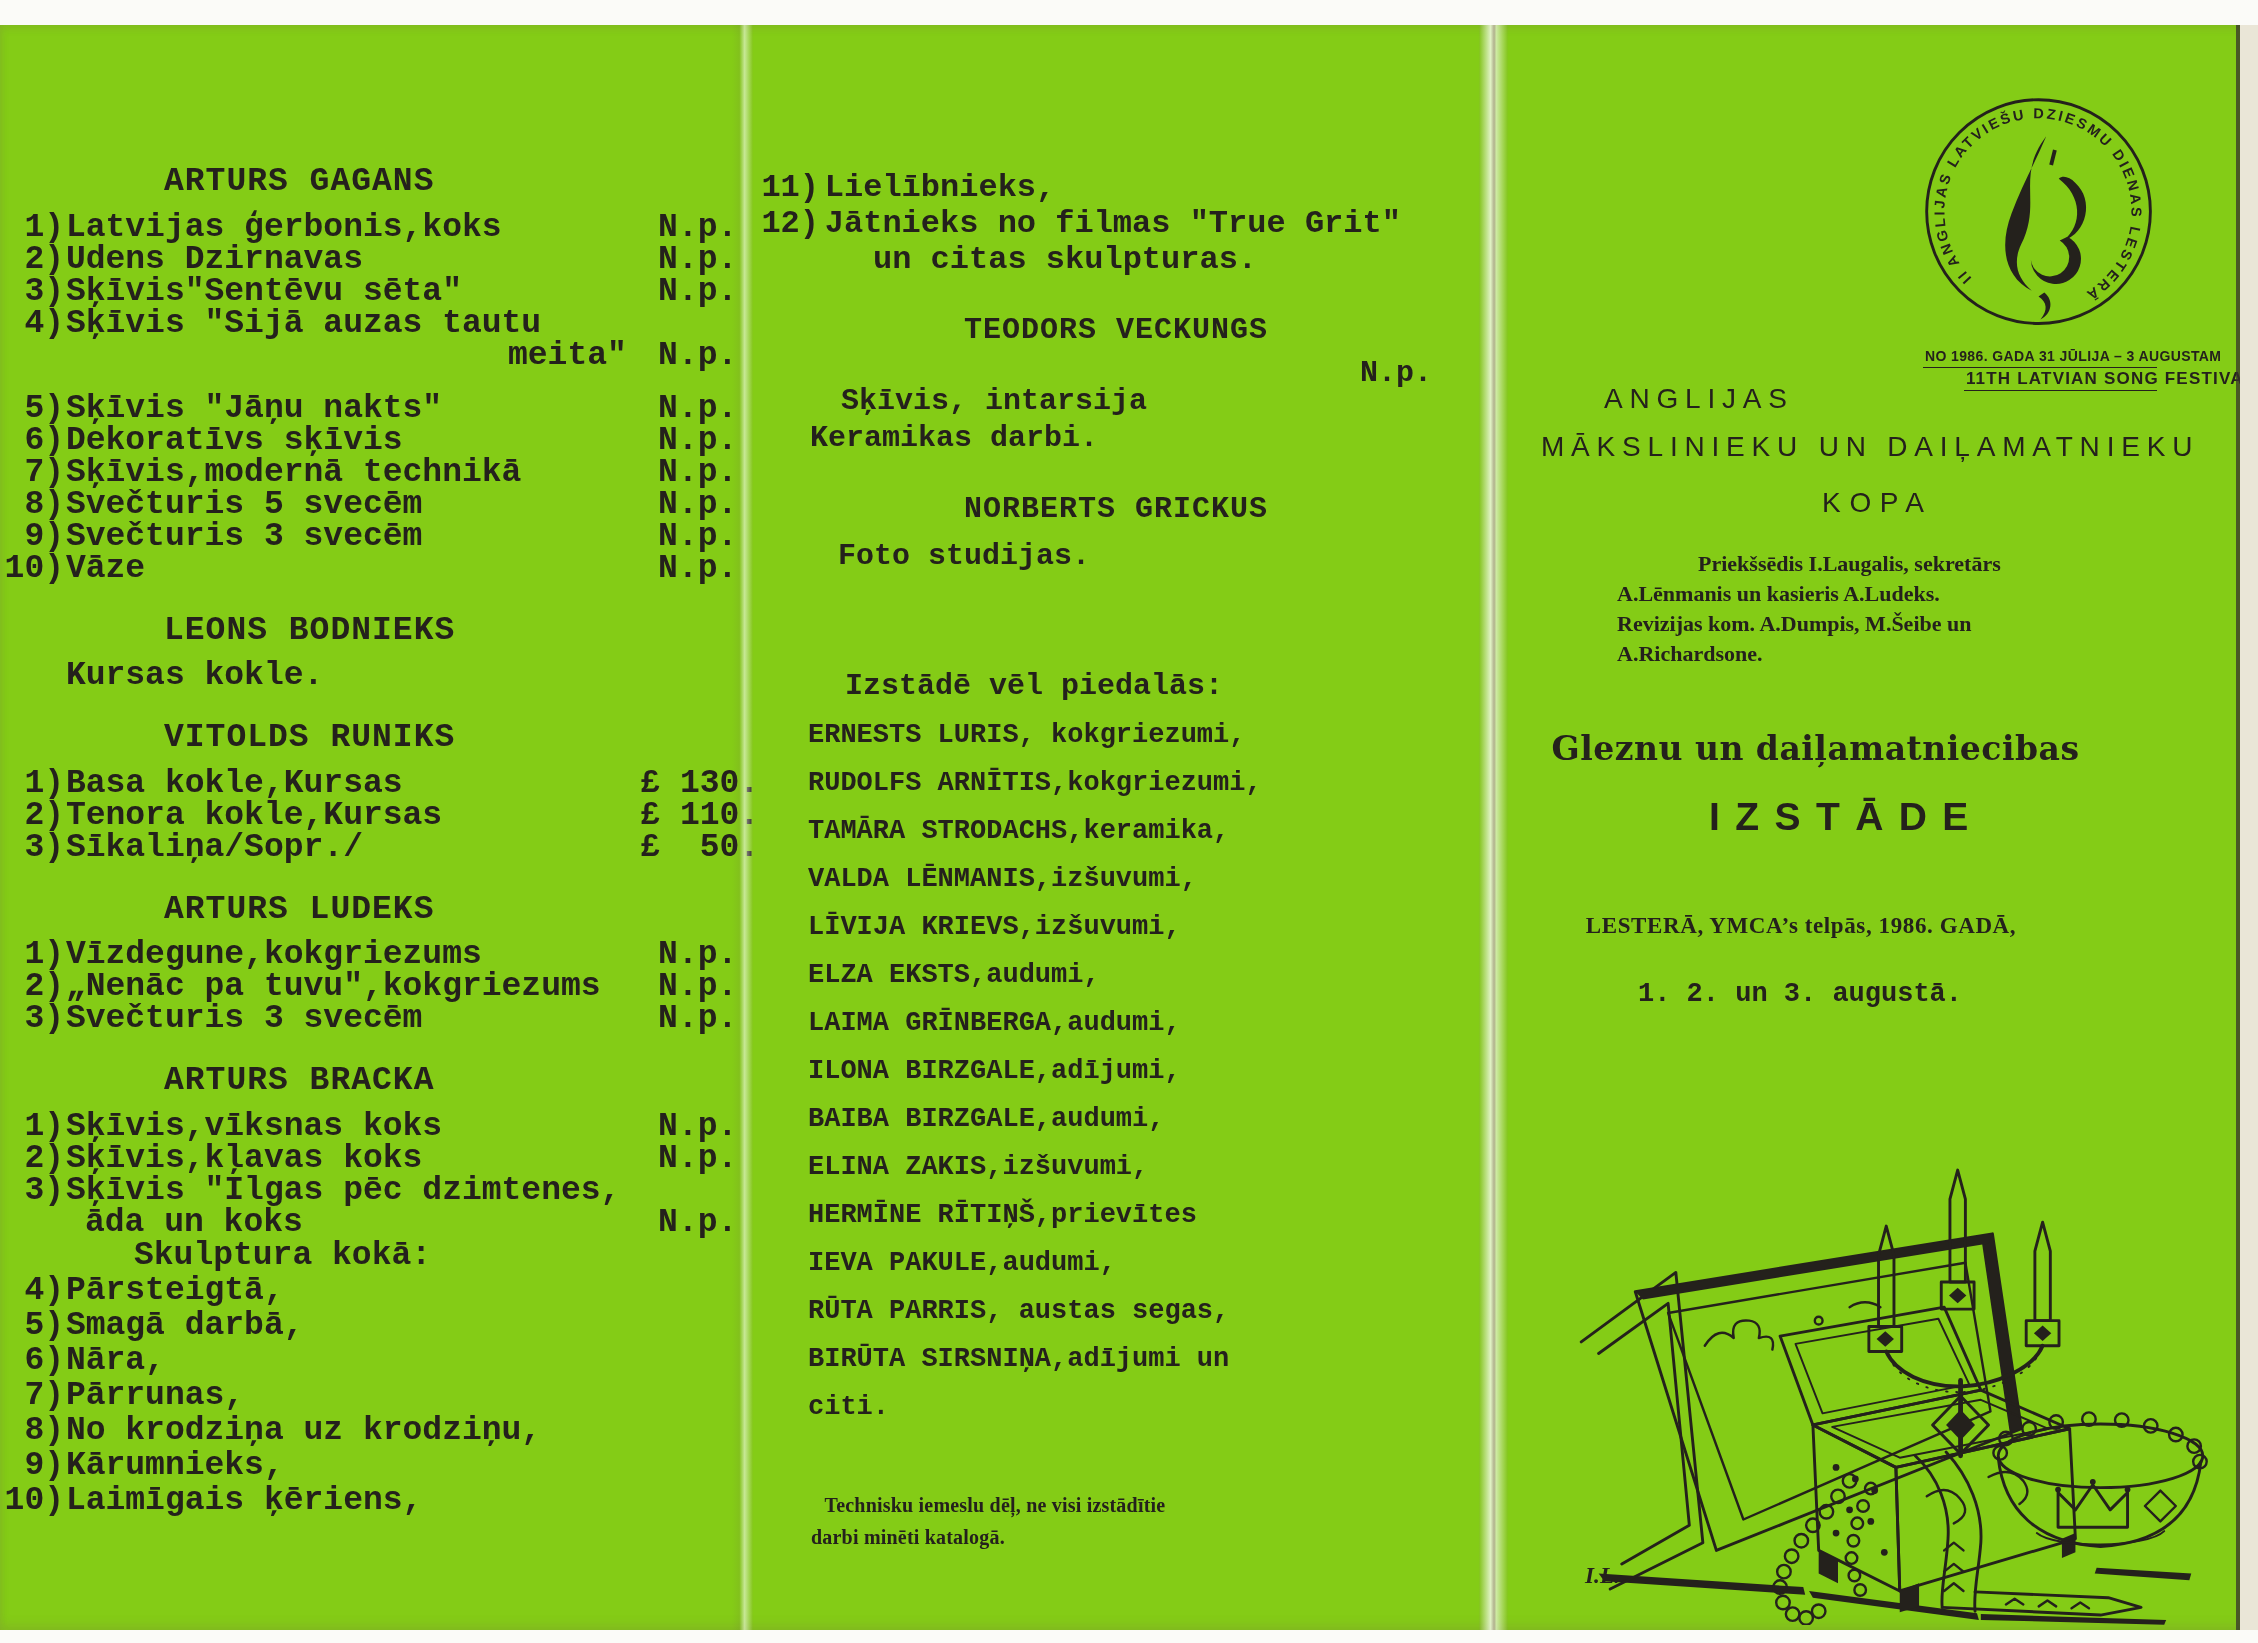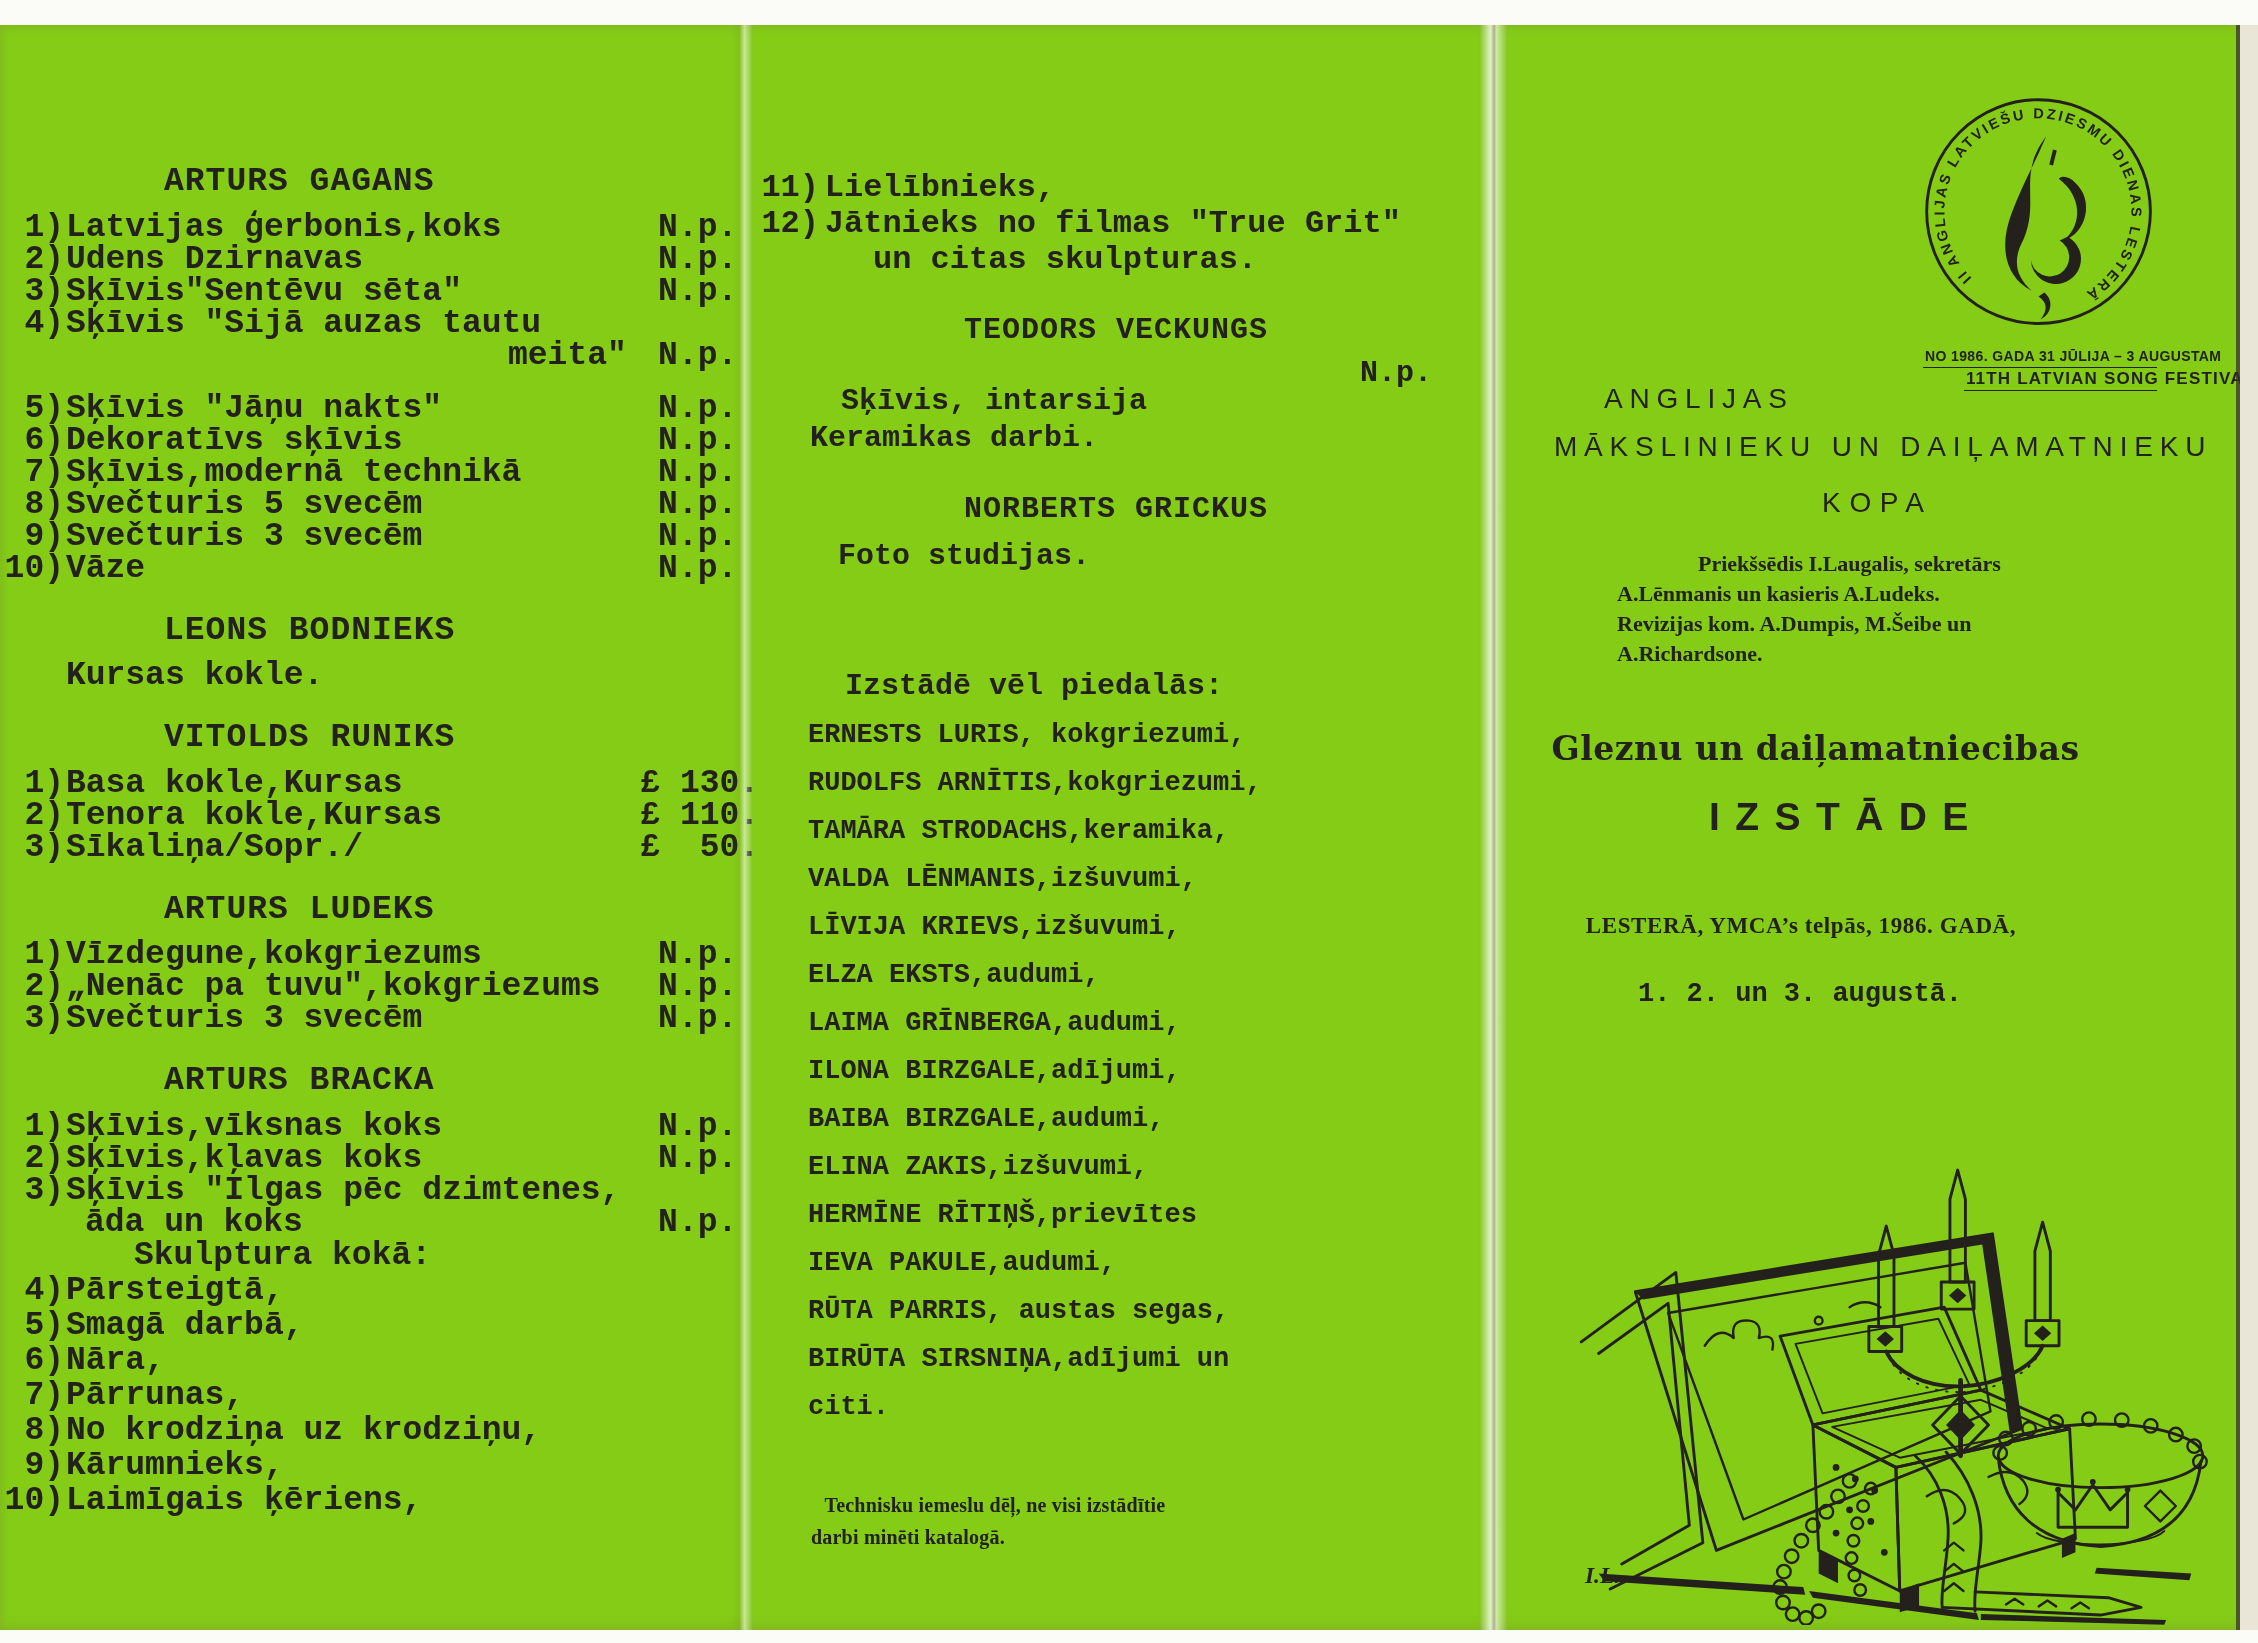--- a/index.html
+++ b/index.html
@@ -63,21 +63,21 @@
   
   .logo-wrap{position:absolute;left:415px;top:42px;width:253px;height:243px;}
   .banner{position:absolute;left:425px;top:297px;width:234px;text-align:center;
           font-family:"Liberation Sans","DejaVu Sans",sans-serif;}
   .banner .b-line{font-weight:700;border-bottom:1.9px solid #24211c;padding:0 1.9px 1px 1.9px;white-space:nowrap;}
   .banner .b1{font-size:14px;line-height:19.3px;letter-spacing:0.4px;}
   .banner .b2{font-size:17px;line-height:21px;letter-spacing:1.2px;margin-left:41px;}
   .org-line{position:absolute;font:400 28px/33px "Liberation Sans","DejaVu Sans",sans-serif;
             letter-spacing:6.8px;white-space:nowrap;}
   .org-1{left:106px;top:332px;}
-  .org-2{left:56px;top:380px;}
+  .org-2{left:43px;top:380px;}
   .org-3{left:324px;top:436px;letter-spacing:8.7px;}
   .committee{position:absolute;left:119px;top:499px;width:406px;
              font:700 22px/30px "Liberation Serif","DejaVu Serif",serif;}
   .committee .c-line:first-child{padding-left:81px;}
   .title-1{position:absolute;left:0;top:679px;width:635px;text-align:center;
            font:700 33px/39px "DejaVu Serif","Liberation Serif",serif;letter-spacing:0.5px;}
   .title-2{position:absolute;left:0;top:745px;width:666px;text-align:center;
            font:700 39px/44px "Liberation Sans","DejaVu Sans",sans-serif;letter-spacing:15.4px;padding-left:15.4px;}
   .venue{position:absolute;left:0;top:861px;width:606px;text-align:center;
          font:700 23px/29px "Liberation Serif","DejaVu Serif",serif;letter-spacing:0.6px;white-space:pre;}

